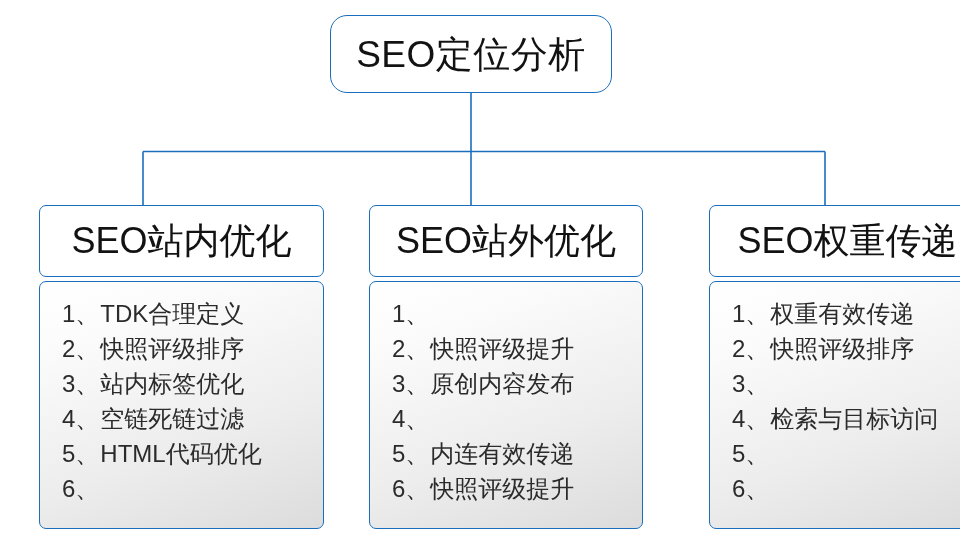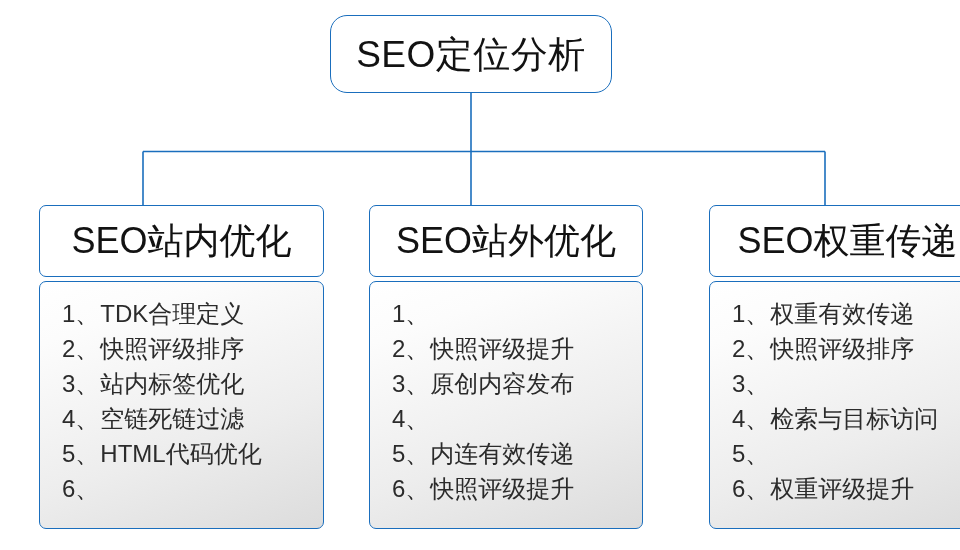--- a/index.html
+++ b/index.html
@@ -215,19 +215,18 @@
         </li>
         <li class="list-item">
           <span class="list-index">4、</span>
           <span class="list-text">检索与目标访问</span>
         </li>
         <li class="list-item">
           <span class="list-index">5、</span>
         </li>
         <li class="list-item">
           <span class="list-index">6、</span>
-          <span class="list-text">权重评级提升</span>
         </li>
       </ol>
     </div>
   </div>
 
 </div>
 
 </body></html>

